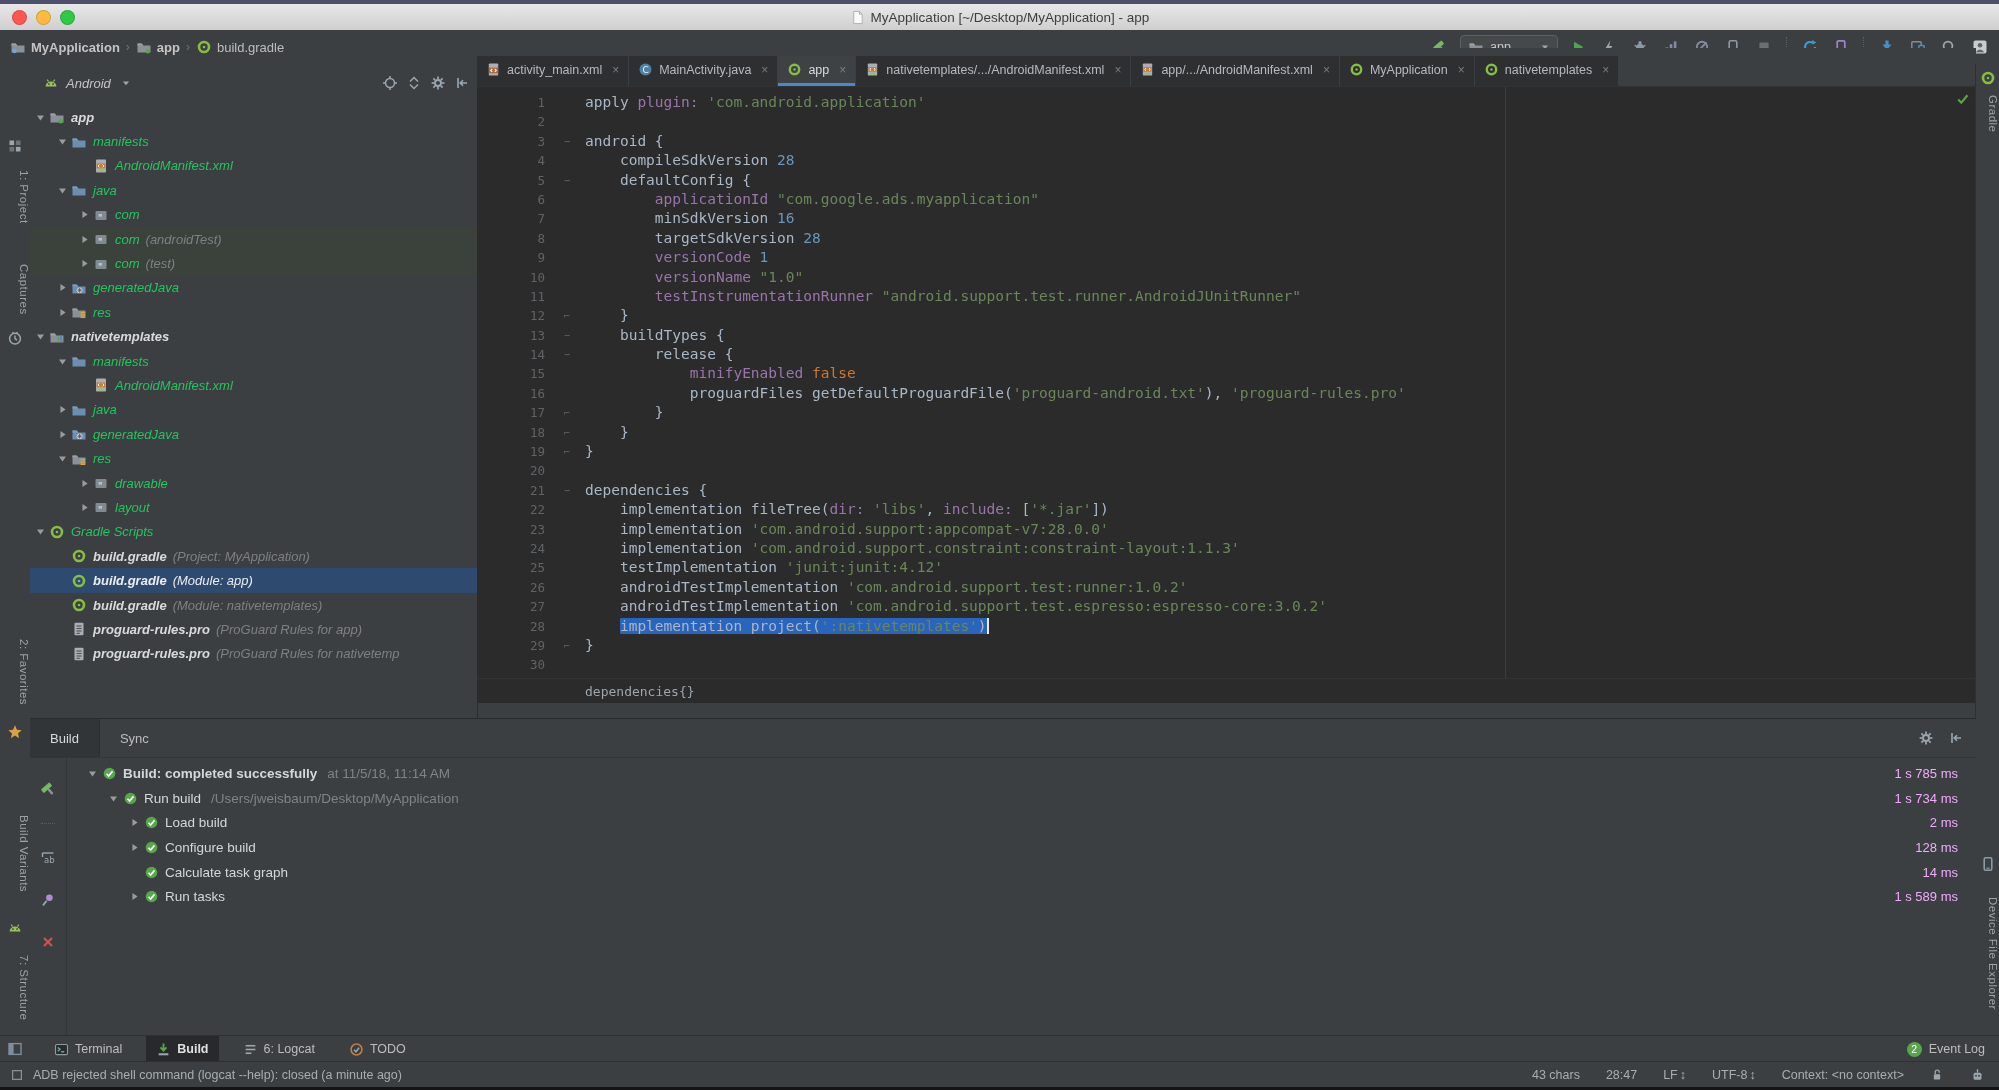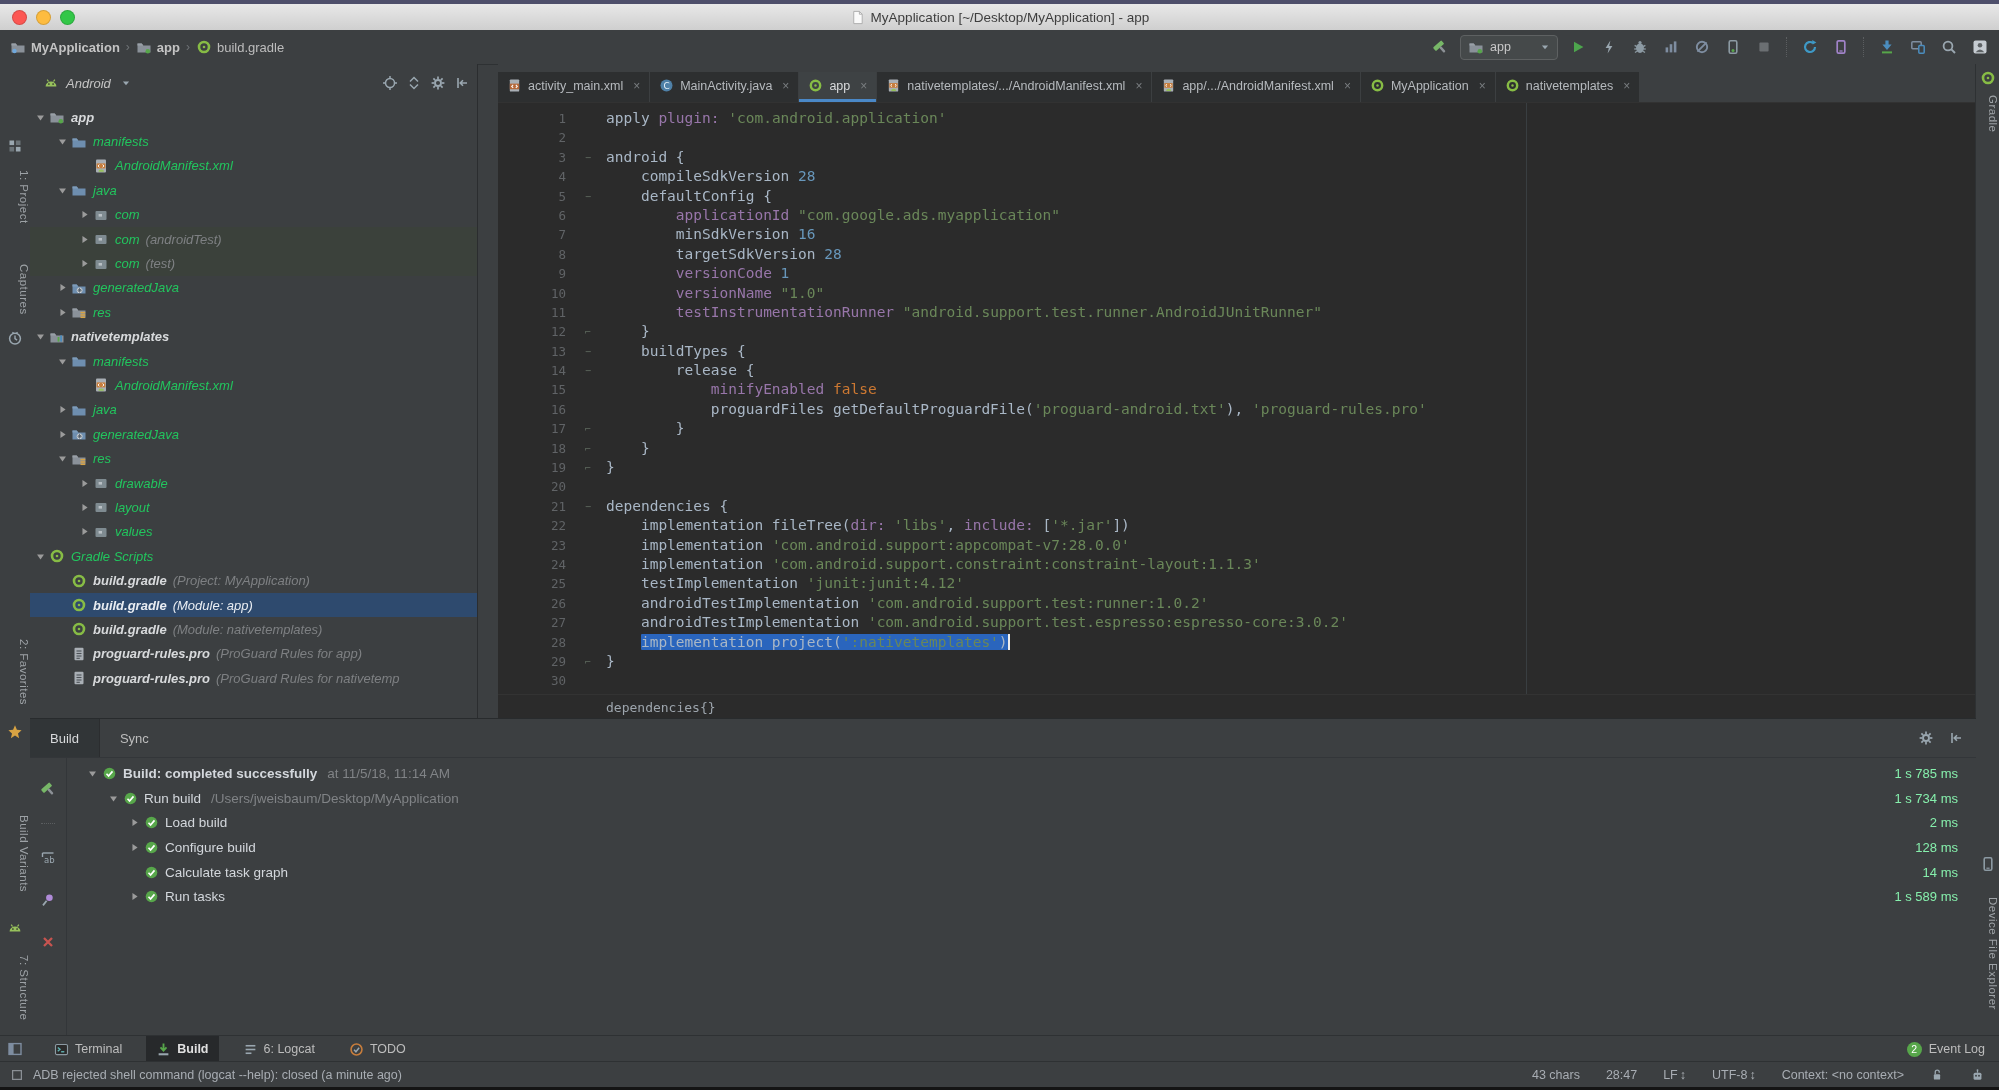--- a/index.html
+++ b/index.html
@@ -37,21 +37,21 @@
   #panel-header .ph-icon{width:18px;height:18px;display:flex;align-items:center;justify-content:center;}
   #tree{position:absolute;left:0;top:41px;right:0;bottom:0;overflow:hidden;}
   .trow{height:24.4px;display:flex;align-items:center;font-size:13px;color:#BDBDBD;white-space:nowrap;}
   .trow .arrow{width:16px;height:16px;flex:0 0 16px;display:flex;align-items:center;justify-content:center;}
   .trow .ticon{width:17px;height:17px;flex:0 0 17px;margin-right:6px;display:flex;align-items:center;justify-content:center;}
   .trow .lbl{color:#22c55e;} .trow .lbl.b{font-weight:bold;color:#D8DADC;}
   .trow .sub{color:#7E8083;margin-left:6px;}
   .trow.sel{background:#2E4A6E;} .trow.sel .lbl,.trow.sel .sub{color:#E9EDF2;}
   .trow.tint{background:#3B413B;}
   
-  #editor{position:absolute;left:477px;top:64px;width:1499px;height:654px;background:#2B2B2B;margin-left:21px;}
+  #editor{position:absolute;left:477px;top:48px;width:1499px;height:654px;background:#2B2B2B;}
   #tabbar{height:38px;background:#3C3F41;border-bottom:1px solid #323232;display:flex;align-items:flex-end;}
   .tab{height:30px;display:flex;align-items:center;gap:6px;padding:0 9px;background:#2D2F30;margin-right:1px;font-size:12.5px;color:#B6BabE;color:#B6BABE;border-bottom:3px solid transparent;box-sizing:border-box;}
   .tab.active{background:#3E4244;border-bottom:3px solid #4A88C7;color:#D8DADC;}
   .tab .close{color:#7A7E81;font-size:12px;margin-left:4px;}
   .tab .ticon{width:15px;height:15px;display:flex;}
   #code-area{position:absolute;left:0;top:39px;right:0;height:591px;overflow:hidden;
              font-family:"DejaVu Sans Mono",monospace;font-size:14.5px;line-height:19.4px;padding-top:6px;}
   .cline{height:19.4px;display:flex;white-space:pre;position:relative;}
   .cline .num{width:80px;flex:0 0 80px;text-align:right;padding-right:12px;box-sizing:border-box;color:#606366;font-size:12.5px;}
   .cline .fold{width:20px;flex:0 0 20px;color:#5F6A5F;font-size:10px;display:flex;align-items:center;justify-content:center;}
@@ -74,21 +74,21 @@
   #build-header .spacer{flex:1;}
   #build-header .ph-icon{width:20px;height:20px;margin-right:10px;display:flex;align-items:center;justify-content:center;}
   #build-toolbar{position:absolute;left:0;top:38px;bottom:0;width:36px;border-right:1px solid #333639;display:flex;flex-direction:column;align-items:center;padding-top:24px;gap:26px;}
   #build-toolbar .dots{width:14px;border-top:1px dotted #5B5E60;}
   #build-rows{position:absolute;left:36px;top:42px;right:0;}
   .brow{height:24.7px;display:flex;align-items:center;font-size:13.5px;color:#D3D7DC;position:relative;}
   .brow .arrow{width:16px;display:flex;justify-content:center;}
   .brow .ok{width:15px;height:15px;margin:0 6px 0 2px;}
   .brow .blbl.b{font-weight:bold;}
   .brow .detail{color:#808386;margin-left:10px;}
-  .brow .time{position:absolute;right:18px;color:#86efac;font-size:13px;}
+  .brow .time{position:absolute;right:18px;color:#f0abfc;font-size:13px;}
   
   #bottom-bar{position:absolute;left:0;top:1035px;width:1999px;height:26px;background:#3C3F41;border-top:1px solid #2E3133;display:flex;align-items:center;font-size:12.5px;color:#BDBDBD;}
   .bb-item{display:flex;align-items:center;gap:6px;padding:0 10px;height:100%;}
   .bb-item.active{background:#27292B;color:#E0E0E0;font-weight:bold;}
   #bb-left{width:30px;display:flex;justify-content:center;}
   #bb-right{margin-left:auto;display:flex;align-items:center;gap:7px;padding-right:14px;}
   #event-badge{width:15px;height:15px;border-radius:50%;background:#57A64A;color:#fff;font-size:10.5px;display:flex;align-items:center;justify-content:center;}
   #status-bar{position:absolute;left:0;top:1061px;width:1999px;height:26px;background:#3C3F41;border-top:1px solid #2E3133;display:flex;align-items:center;font-size:12.5px;color:#A8ADB3;}
   #sb-msg{margin-left:10px;display:flex;align-items:center;gap:9px;}
   #sb-right{margin-left:auto;display:flex;align-items:center;gap:26px;padding-right:14px;}
@@ -607,34 +607,20 @@
               <polygon points="5,3 12.5,8 5,13" fill="#9B9B9B"></polygon>
             </svg>
           </span>
           <span class="ticon">
             <svg width="16" height="16" viewBox="0 0 16 16" xmlns="http://www.w3.org/2000/svg">
               <rect x="2.5" y="4" width="11" height="9" rx="1" fill="#7F8B91"></rect>
               <rect x="5.6" y="7" width="3.4" height="2.6" fill="#B9C0C5"></rect>
             </svg>
           </span>
           <span class="lbl">layout</span>
-        </div>
-        <div class="trow" style="padding-left: 46px;">
-          <span class="arrow">
-            <svg width="11" height="11" viewBox="0 0 16 16">
-              <polygon points="5,3 12.5,8 5,13" fill="#9B9B9B"></polygon>
-            </svg>
-          </span>
-          <span class="ticon">
-            <svg width="16" height="16" viewBox="0 0 16 16" xmlns="http://www.w3.org/2000/svg">
-              <rect x="2.5" y="4" width="11" height="9" rx="1" fill="#7F8B91"></rect>
-              <rect x="5.6" y="7" width="3.4" height="2.6" fill="#B9C0C5"></rect>
-            </svg>
-          </span>
-          <span class="lbl">values</span>
         </div>
         <div class="trow" style="padding-left: 2px;">
           <span class="arrow">
             <svg width="11" height="11" viewBox="0 0 16 16">
               <polygon points="3,5 13,5 8,12.5" fill="#9B9B9B"></polygon>
             </svg>
           </span>
           <span class="ticon">
             <svg width="16" height="16" viewBox="0 0 16 16" xmlns="http://www.w3.org/2000/svg">
               <circle cx="8" cy="8" r="5" fill="none" stroke="#87BC45" stroke-width="2.6"></circle>

